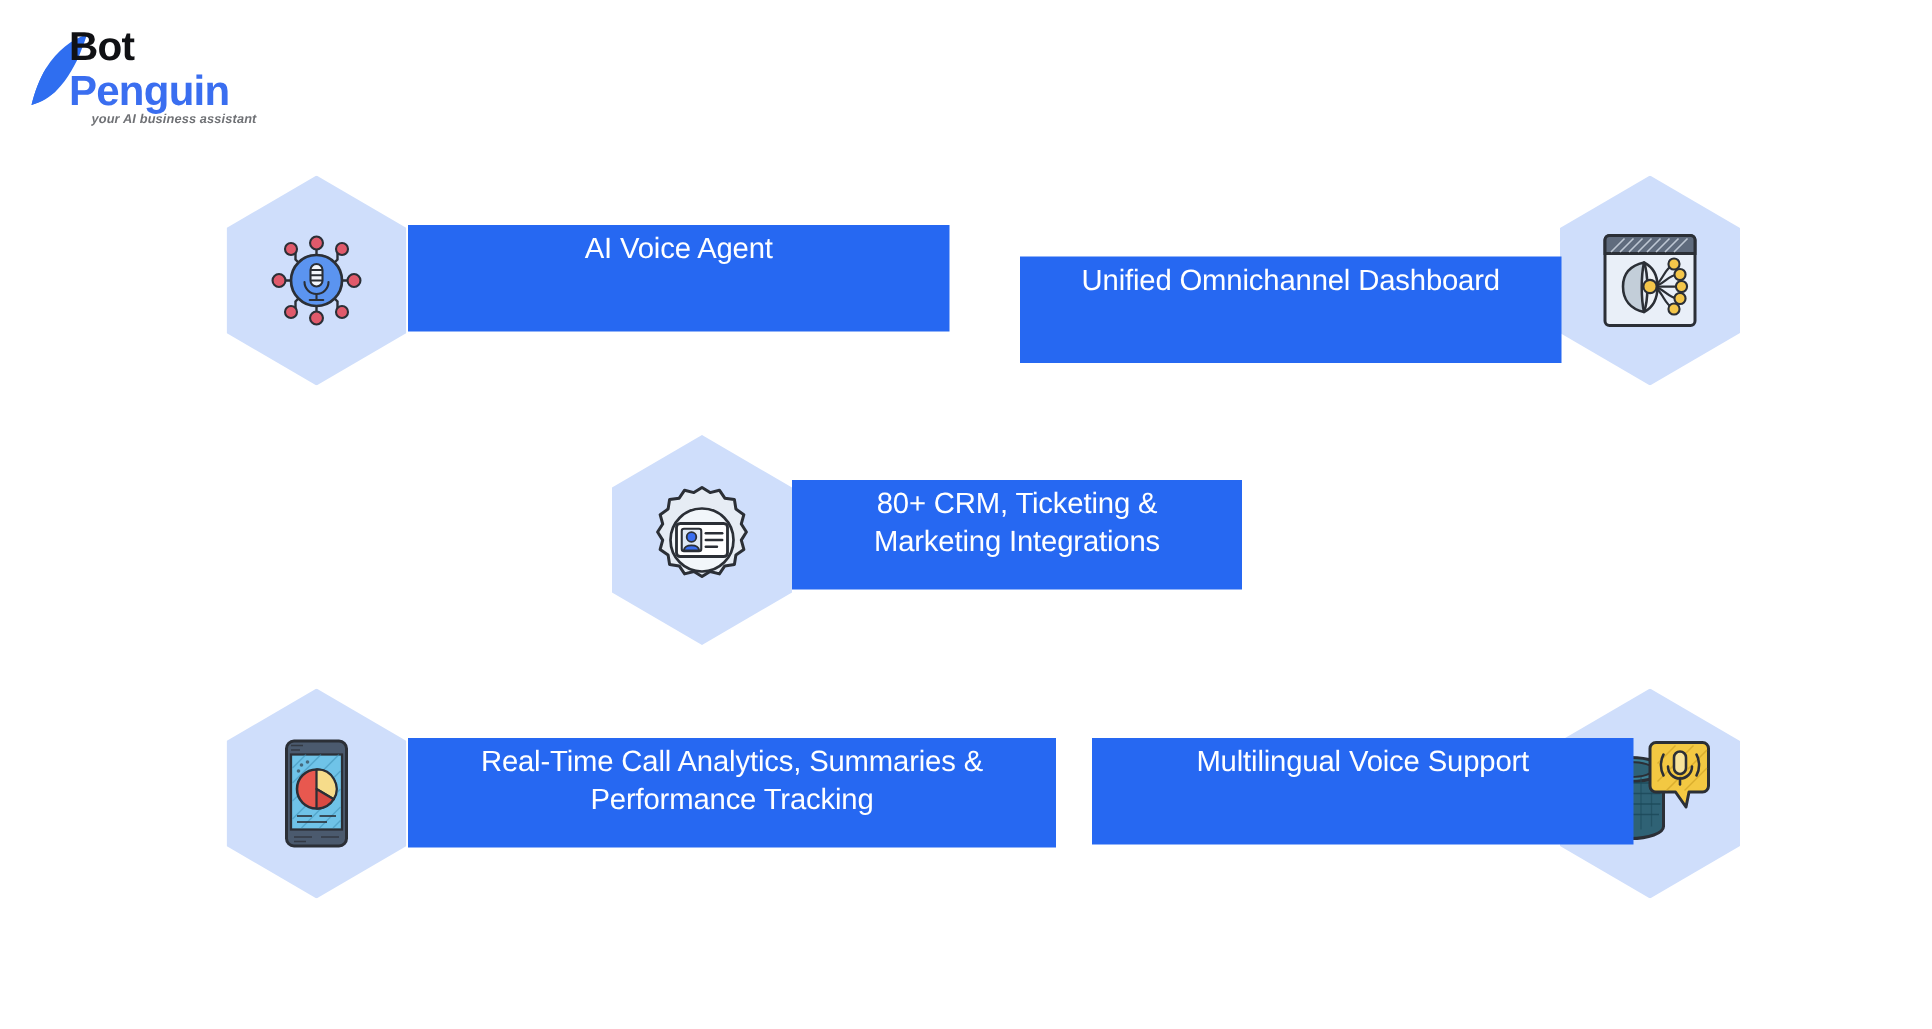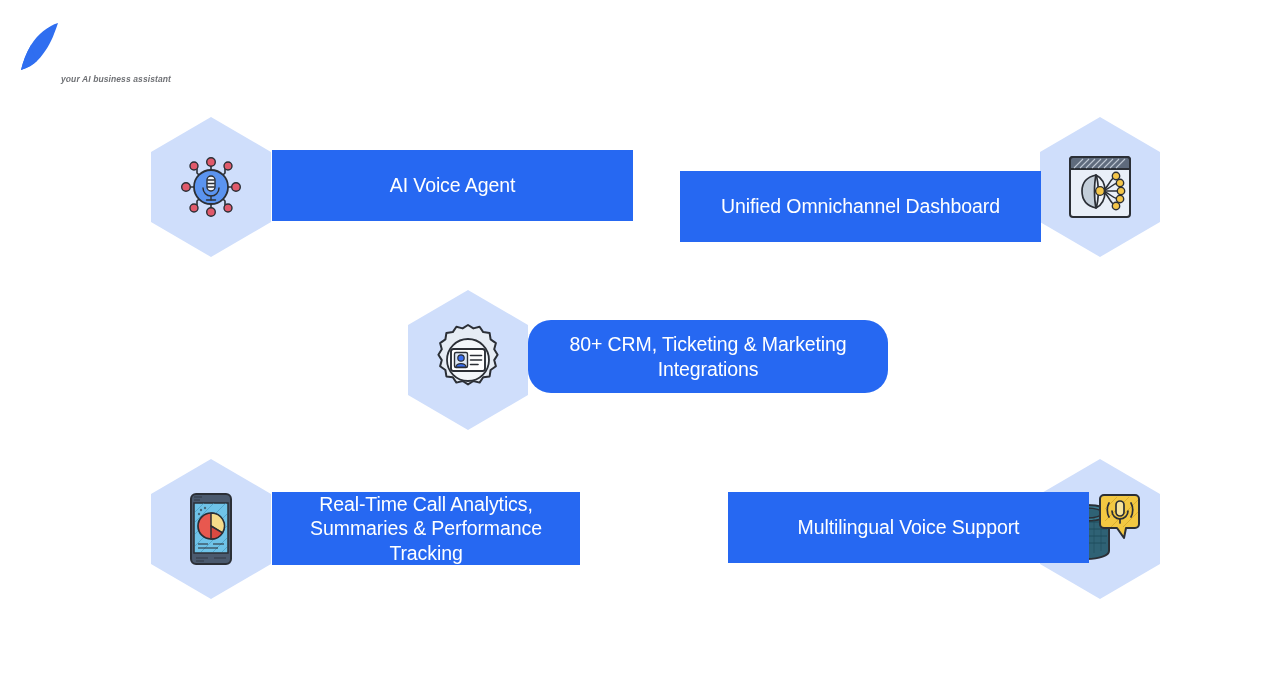--- a/index.html
+++ b/index.html
@@ -80,21 +80,20 @@
     display: flex;
     align-items: center;
     justify-content: center;
   }
   .hexagon svg { display: block; }
 
   .bar {
     position: absolute;
     background: #2668f2;
     display: flex;
-    align-items: center;
     justify-content: center;
     padding: 4px 16px;
   }
   .bar-label {
     color: #ffffff;
     font-size: 19.5px;
     line-height: 24.5px;
     text-align: center;
     letter-spacing: -0.1px;
     font-weight: 400;
@@ -103,41 +102,45 @@
   
   .f1 .hexagon { left: 151px; top: 117px; }
   .f1 .bar { left: 272px; top: 150px; width: 361px; height: 71px; }
 
   
   .f2 .hexagon { left: 1040px; top: 117px; }
   .f2 .bar { left: 680px; top: 150px; width: 361px; height: 71px; margin-top: 21px; }
 
   
   .f3 .hexagon { left: 408px; top: 290px; }
-  .f3 .bar { left: 528px; top: 320px; width: 360px; height: 73px; border-radius: 23px; }
+  .f3 .bar { left: 528px; top: 320px; width: 300px; height: 73px; }
 
   
   .f4 .hexagon { left: 151px; top: 459px; }
-  .f4 .bar { left: 272px; top: 492px; width: 308px; height: 73px; }
+  .f4 .bar { left: 272px; top: 492px; width: 432px; height: 73px; }
 
   
   .f5 .hexagon { left: 1040px; top: 459px; }
   .f5 .bar { left: 680px; top: 492px; width: 361px; height: 71px; margin-left: 48px; }
 </style>
 </head>
 <body>
 
 <div class="canvas">
 
   <div class="logo">
     <div class="logo-mark">
       <svg width="44" height="52" viewBox="0 0 44 52">
         <path d="M40 1 C30 4, 20 12, 13 23 C8 31, 5 40, 3 48 C10 46, 15 43, 20 38 C27 31, 33 20, 36 12 C38 7, 39 4, 40 1 Z" fill="#2f6ef0"></path>
         <path d="M13 23 C8 31, 5 40, 3 48 C9 46, 14 43, 19 39 C16 34, 14 28, 13 23 Z" fill="#2f6ef0"></path>
       </svg>
+    </div>
+    <div class="logo-word">
+      <span class="logo-bot">Bot</span>
+      <span class="logo-penguin">Penguin</span>
     </div>
     <div class="logo-tagline">your AI business assistant</div>
   </div>
 
   <div class="feature f1">
     <div class="hexagon">
       <span>
         <svg width="76" height="76" viewBox="0 0 76 76">
           <g stroke="#2b2f36" stroke-width="1.6" fill="none" stroke-linecap="round">
             <path d="M38 38 L38 16"></path>

